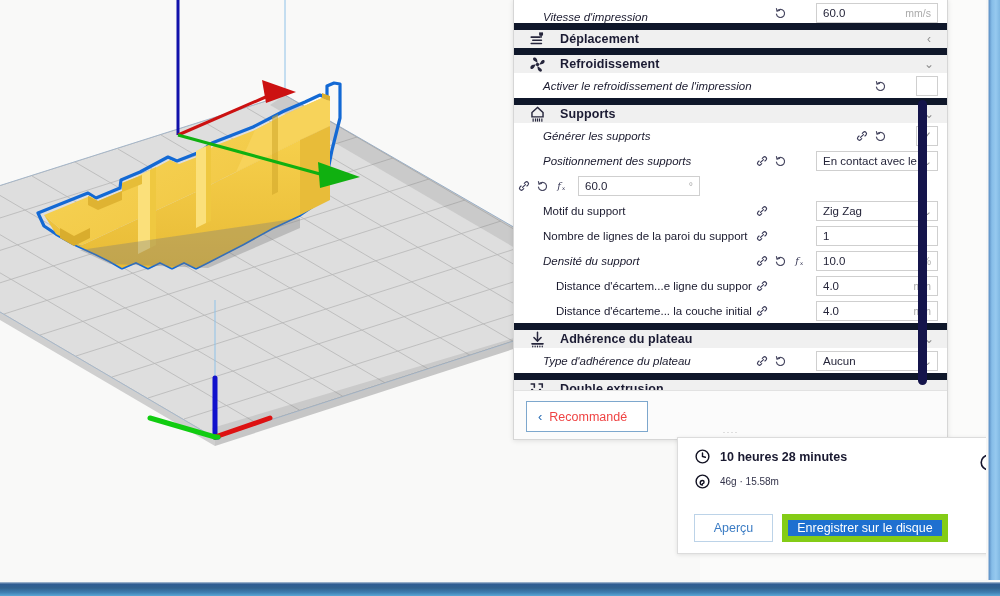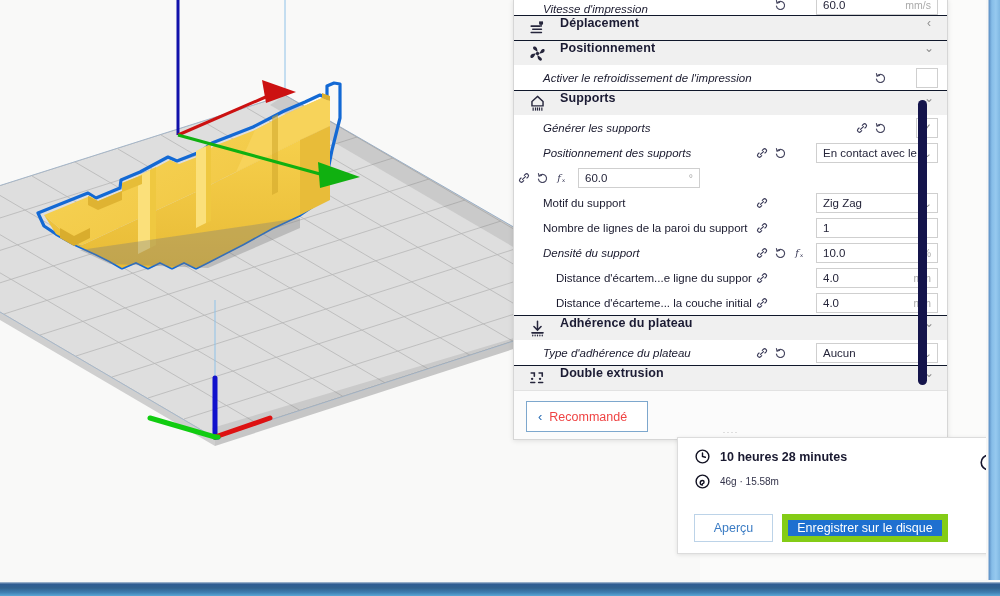--- a/index.html
+++ b/index.html
@@ -94,24 +94,24 @@
     position: absolute; right: 5px; top: 50%; transform: translateY(-50%);
     color: #8f8f8f; font-size: 11px; line-height: 1;
   }
   .value-box.chk {
     width: 22px; height: 20px; justify-content: center;
   }
   .value-box.chk .mark { color: #8d8d8d; font-size: 12px; line-height: 1; }
 
   
   .cat-row {
-    display: flex; 
+    display: flex; align-items: center;
     height: 25px;
     background: #f0f0f0;
-    border-top: 1px solid #0f172a;
+    border-top: 7px solid #0f172a;
   }
   .cat-row .cat-icon {
     flex: 0 0 auto; width: 46px;
     display: flex; align-items: center; justify-content: center;
     color: #20203a;
   }
   .cat-row .cat-label {
     flex: 1 1 auto;
     font-size: 12.5px; font-weight: bold; color: #1b1b33;
     letter-spacing: 0.1px;
@@ -306,21 +306,21 @@
         <line x1="215" y1="437" x2="270" y2="418" stroke="#dd1111" stroke-width="5" stroke-linecap="round"></line>
         <line x1="215" y1="437" x2="218" y2="437" stroke="#11cc11" stroke-width="5" stroke-linecap="round"></line>
         <line x1="215" y1="437" x2="150" y2="418" stroke="#11cc11" stroke-width="5" stroke-linecap="round"></line>
       </g>
     </svg>
   </div>
 
   <div id="settings-panel">
     <div id="settings-scroll">
       <div class="rows" id="rows-host">
-          <div class="setting-row" style="height: 16px; align-items: flex-end;">
+          <div class="setting-row" style="height: 24px; align-items: flex-end;">
             <span class="label">Vitesse d'impression</span>
             <span class="icon-slot blank"></span>
             <span class="icon-slot">
               <svg xmlns="http://www.w3.org/2000/svg" width="14" height="14" viewBox="0 0 24 24" fill="none" stroke="#4a4a63" stroke-width="2" stroke-linecap="round">
       <path d="M5.5 8.5 a7 7 0 1 1 -1.3 5.3"></path>
       <polyline points="9.6,7.6 5.2,8.7 4.2,4.3"></polyline>
               </svg>
             </span>
             <span class="icon-slot blank"></span>
             <span class="value-box">
@@ -344,21 +344,21 @@
           <div class="cat-row">
             <span class="cat-icon">
               <svg xmlns="http://www.w3.org/2000/svg" width="19" height="19" viewBox="0 0 24 24" fill="#26263c">
       <circle cx="12" cy="12" r="2.1"></circle>
       <path d="M12 10 c0-4 -1-7 -4-7 c-2 0 -2.6 3 1 5 z"></path>
       <path d="M14 12 c4 0 7-1 7-4 c0-2 -3-2.6 -5 1 z"></path>
       <path d="M12 14 c0 4 1 7 4 7 c2 0 2.6-3 -1-5 z"></path>
       <path d="M10 12 c-4 0 -7 1 -7 4 c0 2 3 2.6 5-1 z"></path>
               </svg>
             </span>
-            <span class="cat-label">Positionnement</span>
+            <span class="cat-label">Refroidissement</span>
             <span class="cat-chev">⌄</span>
           </div>
           <div class="setting-row">
             <span class="label">Activer le refroidissement de l'impression</span>
             <span class="icon-slot blank"></span>
             <span class="icon-slot">
               <svg xmlns="http://www.w3.org/2000/svg" width="14" height="14" viewBox="0 0 24 24" fill="none" stroke="#4a4a63" stroke-width="2" stroke-linecap="round">
       <path d="M5.5 8.5 a7 7 0 1 1 -1.3 5.3"></path>
       <polyline points="9.6,7.6 5.2,8.7 4.2,4.3"></polyline>
               </svg>

